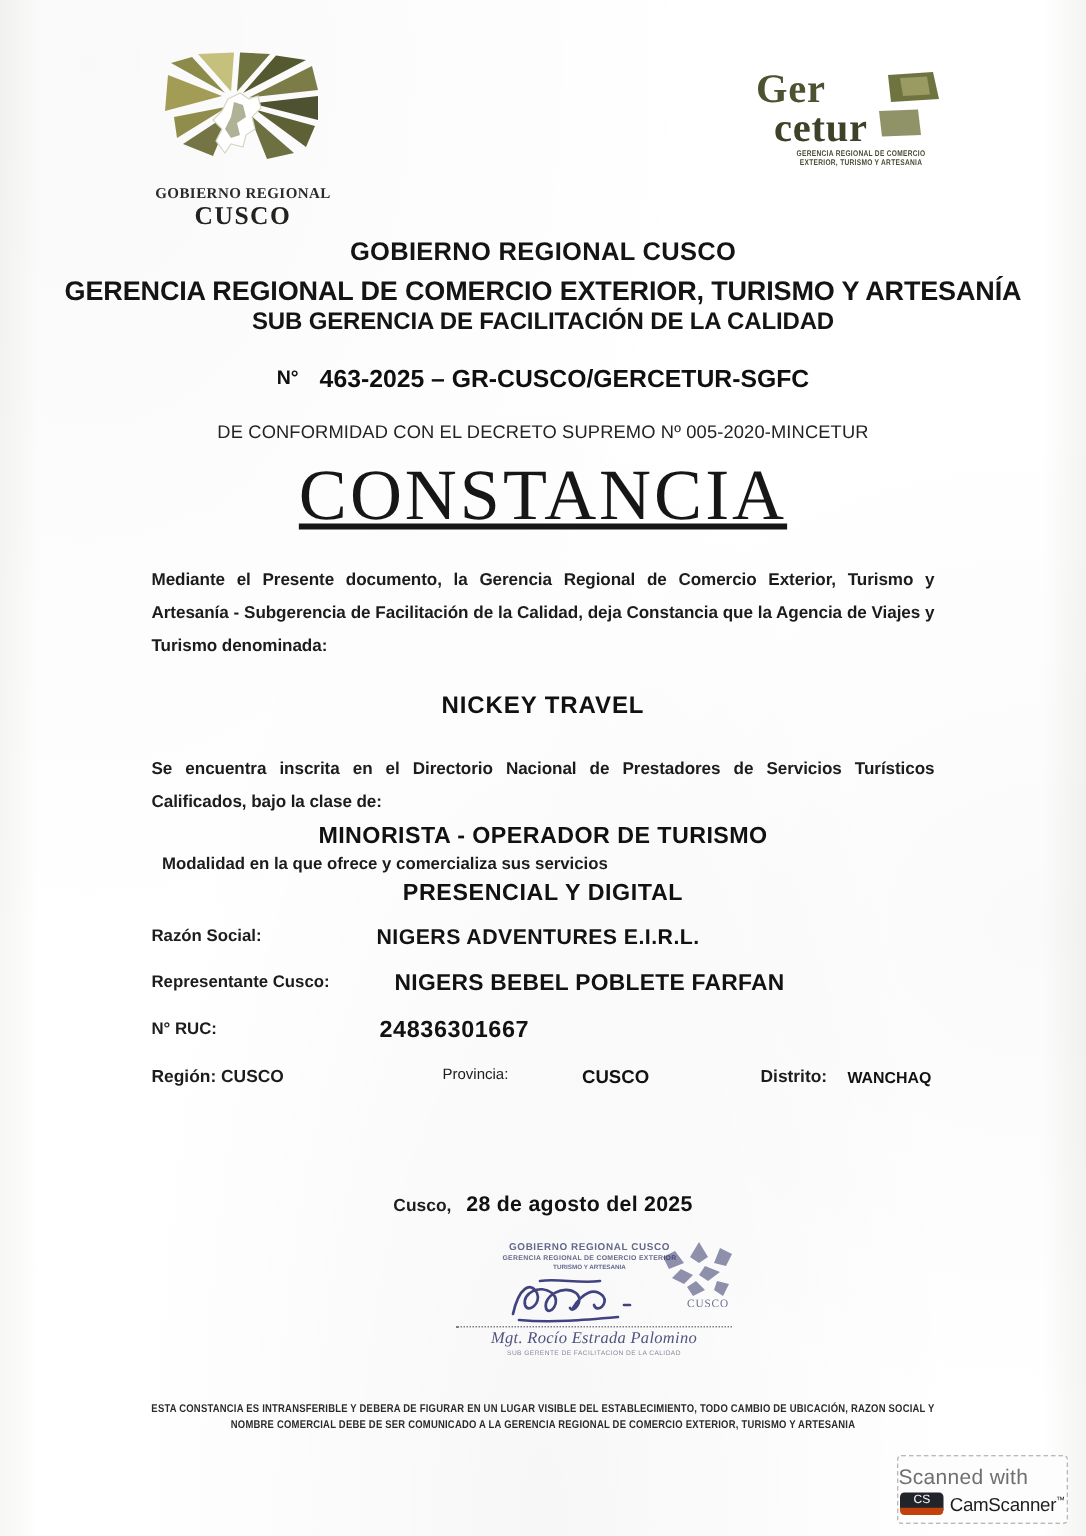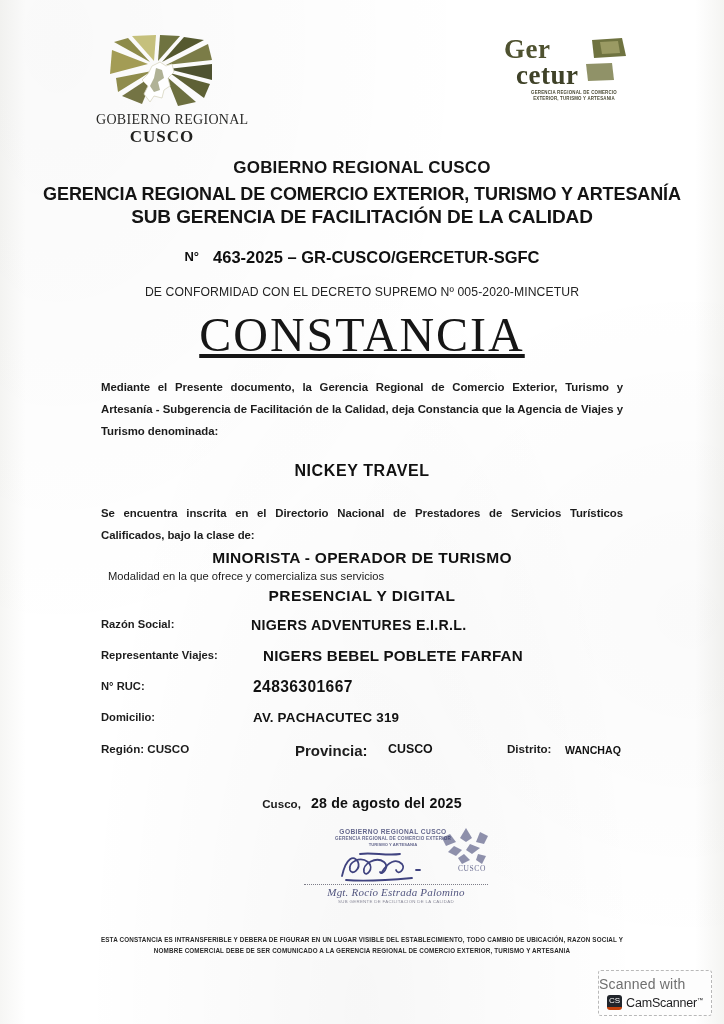--- a/index.html
+++ b/index.html
@@ -50,40 +50,40 @@
     text-align: center;
   }
   .sunburst {
     width: 108px;
     height: 76px;
     margin: 0 auto;
     display: block;
   }
   .logo-left .l1 {
     font-family: "Liberation Serif", serif;
-    font-size: 14px;
+    font-size: 10px;
     letter-spacing: 0.3px;
-    font-weight: 400;
+    font-weight: 700;
     color: #2a2a28;
-    margin-top: 2px;
+    margin-top: 14px;
     white-space: nowrap;
   }
   .logo-left .l2 {
     font-family: "Liberation Serif", serif;
     font-size: 17px;
     font-weight: 700;
     letter-spacing: 1px;
     color: #222220;
     line-height: 1.05;
   }
 
   .logo-right {
     position: absolute;
     left: 494px;
-    top: 32px;
+    top: 42px;
     width: 160px;
     text-align: center;
   }
   .gercetur-wrap { position: relative; height: 58px; }
   .gercetur-svg { display: block; width: 156px; height: 58px; }
   .logo-right .sub1,
   .logo-right .sub2 {
     font-size: 4.4px;
     font-weight: 700;
     letter-spacing: 0.2px;
@@ -102,21 +102,21 @@
     color: #141414;
   }
   .t-ger {
     font-size: 18px;
     font-weight: 700;
     letter-spacing: -0.1px;
     margin-top: 6px;
     color: #141414;
   }
   .t-sub {
-    font-size: 19px;
+    font-size: 16px;
     font-weight: 700;
     letter-spacing: -0.1px;
     margin-top: 1px;
     color: #141414;
   }
   .t-num {
     margin-top: 20px;
     font-size: 16.5px;
     font-weight: 700;
     color: #0f0f0f;
@@ -180,21 +180,21 @@
     margin-top: 3px;
     color: #111;
   }
 
   
   .modalidad-label {
     position: absolute;
     left: 108px;
     top: 570px;
     font-size: 11.2px;
-    font-weight: 400;
+    font-weight: 700;
     color: #1c1c1c;
   }
   .modalidad-value {
     position: absolute;
     left: 0; right: 0;
     top: 587px;
     text-align: center;
     font-size: 15.5px;
     font-weight: 700;
     letter-spacing: 0.4px;
@@ -224,21 +224,21 @@
   .v-ruc     { left: 253px; top: -2px; font-size: 15.6px; letter-spacing: 0.4px; }
   .v-dom     { left: 253px; top: -1px; font-size: 13.4px; letter-spacing: 0.2px; }
 
   .row-geo { position: relative; height: 30px; }
   .geo-region {
     position: absolute; left: 101px; top: 0;
     font-size: 11.6px; font-weight: 700; color: #1c1c1c;
   }
   .geo-prov-label {
     position: absolute; left: 295px; top: 0;
-    font-size: 15px; font-weight: 700; color: #1c1c1c;
+    font-size: 10px; font-weight: 400; color: #1c1c1c;
   }
   .geo-prov-value {
     position: absolute; left: 388px; top: 0;
     font-size: 12.4px; font-weight: 700; color: #121212;
   }
   .geo-dist-label {
     position: absolute; left: 507px; top: 0;
     font-size: 11.6px; font-weight: 700; color: #1c1c1c;
   }
   .geo-dist-value {
@@ -366,30 +366,30 @@
     letter-spacing: 0.2px;
   }
   .cam-bottom {
     display: flex;
     align-items: center;
     justify-content: center;
     gap: 4px;
     margin-top: 3px;
   }
   .cam-icon {
-    width: 15px; height: 15px;
+    width: 29px; height: 15px;
     border-radius: 3px;
     background: #21252b;
     color: #ffffff;
     font-size: 8px;
     font-weight: 400;
     display: flex;
     align-items: center;
     justify-content: center;
-    border-bottom: 3px solid #c2410c;
+    border-bottom: 5px solid #c2410c;
     box-sizing: border-box;
     line-height: 1;
   }
   .cam-word {
     font-size: 12.5px;
     color: #1d1d1f;
     letter-spacing: -0.2px;
   }
   .cam-word sup { font-size: 6px; vertical-align: super; }
 </style>
@@ -458,30 +458,26 @@
 
   <div class="modalidad-label">Modalidad en la que ofrece y comercializa sus servicios</div>
   <div class="modalidad-value">PRESENCIAL Y DIGITAL</div>
 
   <div class="fields">
     <div class="field-row">
       <span class="f-label">Razón Social:</span>
       <span class="f-value v-razon">NIGERS ADVENTURES  E.I.R.L.</span>
     </div>
     <div class="field-row">
-      <span class="f-label">Representante Viajes:</span>
+      <span class="f-label">Representante Cusco:</span>
       <span class="f-value v-rep">NIGERS BEBEL POBLETE FARFAN</span>
     </div>
     <div class="field-row">
       <span class="f-label">N° RUC:</span>
       <span class="f-value v-ruc">24836301667</span>
-    </div>
-    <div class="field-row">
-      <span class="f-label">Domicilio:</span>
-      <span class="f-value v-dom">AV. PACHACUTEC 319</span>
     </div>
     <div class="row-geo">
       <span class="geo-region">Región: CUSCO</span>
       <span class="geo-prov-label">Provincia:</span>
       <span class="geo-prov-value">CUSCO</span>
       <span class="geo-dist-label">Distrito:</span>
       <span class="geo-dist-value">WANCHAQ</span>
     </div>
   </div>
 

